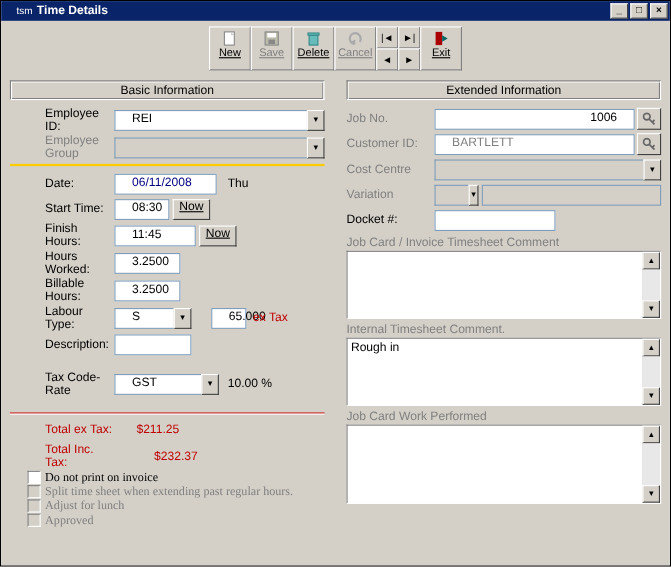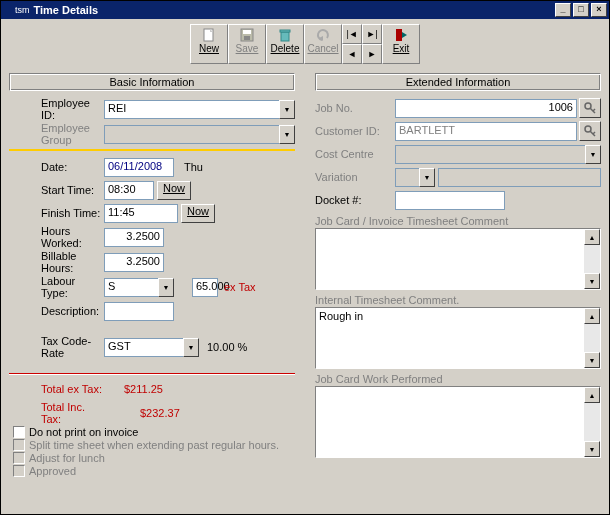--- a/index.html
+++ b/index.html
@@ -80,21 +80,21 @@
     border:1px solid #808080; border-right-color:#fff;border-bottom-color:#fff;
     box-shadow: inset 1px 1px 0 #fff, inset -1px -1px 0 #808080;
     text-align:center; padding:2px 0; margin-bottom:6px; font-size:11px;
   }
   .row { display:flex; align-items:center; min-height:22px; margin-bottom:1px; }
   .lbl { width:95px; color:#000;padding-left:32px; }
   .lbl.dis { color:#808080; }
   .lbl2 { width:80px; color:#808080; }
   .field {
     background:#fff; border:1px solid #7f9db9;
-    height:19px; padding:1px 3px; font-size:11px;
+    height:19px; padding:1px 15px; font-size:11px;
   }
   .field.ro { background:#d4d0c8; }
   .combo { display:flex; }
   .combo .field { flex:1; border-right:none;}
   .combo .arrow, .arrow {
     width:16px; height:19px; background:#d4d0c8;
     border:1px solid #fff; border-right-color:#404040;border-bottom-color:#404040;
     display:flex;align-items:center;justify-content:center;font-size:7px;color:#000;
   }
   .btn {
@@ -105,21 +105,21 @@
   }
   .keybtn {
     width:22px;height:20px;background:#d4d0c8;
     border:1px solid #fff;border-right-color:#404040;border-bottom-color:#404040;
     display:flex;align-items:center;justify-content:center;margin-left:2px;
   }
   .hr { border-top:1px solid #808080; border-bottom:1px solid #fff; margin:3px 0;}
   .hr.yellow { border-top:2px solid #ffcc00; border-bottom:none; margin:3px 0 5px;}
   .redtxt { color:#c00000; }
   .bluetxt { color:#000080; }
-  .chk { display:flex; margin:1px 4px; }
+  .chk { display:flex; margin:1px 16px;font-family:Liberation Serif, serif; }
   .chk .box {
     width:12px;height:12px;border:1px solid #808080;
     border-right-color:#fff;border-bottom-color:#fff;background:#fff;margin-right:4px;
   }
   .chk.dis { color:#808080; }
   .textarea {
     background:#fff; border:1px solid #808080;
     border-right-color:#fff;border-bottom-color:#fff;
     position:relative; padding:2px 18px 2px 3px; font-size:11px;
   }
@@ -222,30 +222,30 @@
         <div class="combo" style="flex:1">
           <div class="field ro"></div>
           <div class="arrow">▼</div>
         </div>
       </div>
 
       <div class="hr yellow"></div>
 
       <div class="row">
         <div class="lbl">Date:</div>
-        <div class="field bluetxt" style="width:70px">06/11/2008</div>
+        <div class="field bluetxt" style="width:93px">06/11/2008</div>
         <div style="margin-left:10px">Thu</div>
       </div>
       <div class="row">
         <div class="lbl">Start Time:</div>
         <div class="field" style="width:50px">08:30</div>
         <div class="btn">Now</div>
       </div>
       <div class="row">
-        <div class="lbl">Finish Time:</div>
+        <div class="lbl">Finish Hours:</div>
         <div class="field" style="width:74px">11:45</div>
         <div class="btn">Now</div>
       </div>
       <div class="row">
         <div class="lbl">Hours Worked:</div>
         <div class="field right-align" style="width:60px">3.2500</div>
       </div>
       <div class="row">
         <div class="lbl">Billable Hours:</div>
         <div class="field right-align" style="width:60px">3.2500</div>

